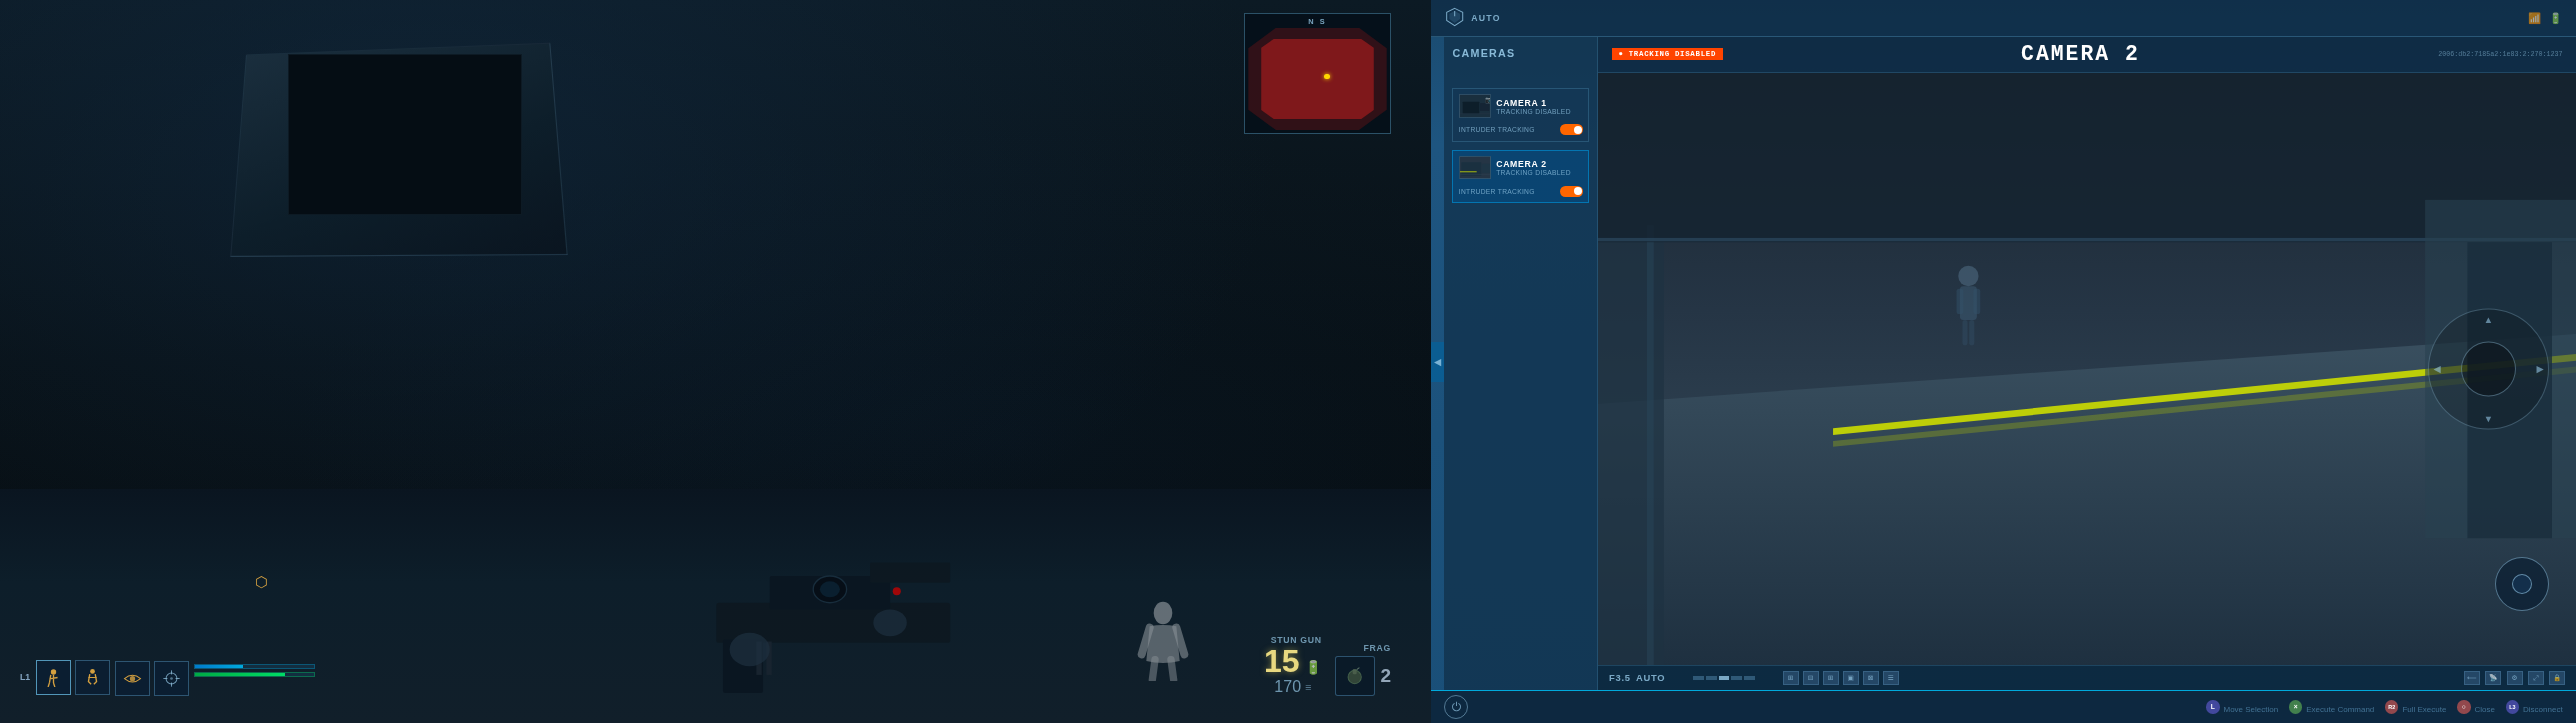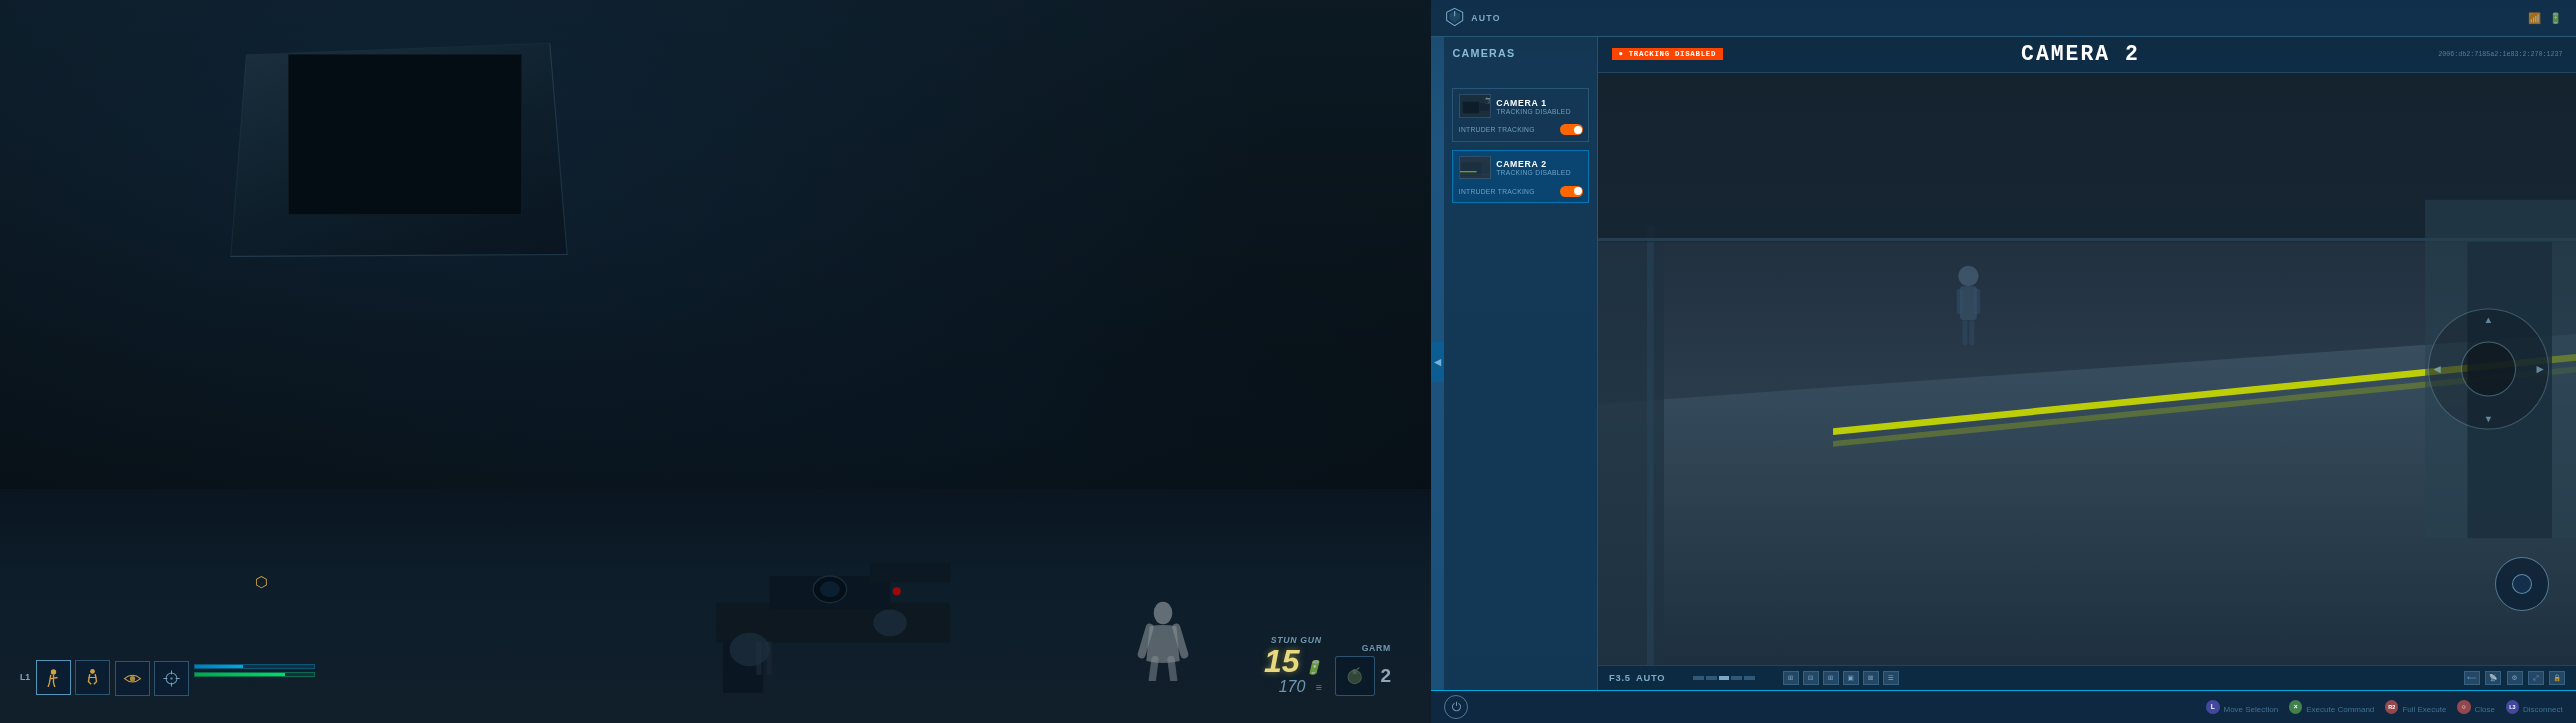--- a/index.html
+++ b/index.html
@@ -723,20 +723,27 @@
 </head>
 <body>
 
 <div class="game-panel">
   <div class="game-bg"></div>
 
   <div class="ceiling-box"></div>
   <div class="ceiling-inner"></div>
   <div class="floor-surface"></div>
 
+  <div class="minimap">
+    <div class="minimap-compass">N     S</div>
+    <div class="minimap-content">
+      <div class="minimap-shape"></div>
+      <div class="minimap-dot"></div>
+    </div>
+  </div>
 
   <div class="gun-overlay">
     <svg width="402" height="234" viewBox="0 0 600 350">
 
       <g opacity="0.85" fill="#1a2530">
         <rect x="120" y="200" width="350" height="60" rx="4" fill="#0d1820"></rect>
         <rect x="200" y="160" width="180" height="50" rx="3" fill="#0a1520"></rect>
         <rect x="350" y="140" width="120" height="30" rx="2" fill="#0d1820"></rect>
         <rect x="130" y="255" width="60" height="80" rx="3" fill="#0a1520"></rect>
 
@@ -813,34 +820,34 @@
         <div class="stamina-fill"></div>
       </div>
     </div>
   </div>
 
   <div class="hex-marker">⬡</div>
 
   <div class="hud-weapons">
     <div style="display:flex;gap:13.4px;align-items:flex-end;">
 
-      <div style="text-align:right;font-style:italic;">
+      <div style="text-align:right;">
         <div class="weapon-name">STUN GUN</div>
         <div style="display:flex;align-items:baseline;gap:5.4px;justify-content:flex-end;">
           <span class="ammo-count">15</span>
           <span style="color:rgba(150,200,230,0.7);font-size:13.4px;">🔋</span>
         </div>
-        <div style="display:flex;align-items:center;justify-content:flex-end;gap:10px;margin-top:1.3px;">
+        <div style="display:flex;align-items:center;justify-content:center;gap:4px;margin-top:1.3px;">
           <span class="ammo-reserve">170</span>
           <span style="color:rgba(150,200,230,0.5);font-size:10.7px;">≡</span>
         </div>
       </div>
 
       <div style="text-align:right;">
-        <div class="weapon-name">GARM</div>
+        <div class="weapon-name">FRAG</div>
         <div style="display:flex;align-items:center;gap:5.4px;margin-top:2.7px;">
           <div class="weapon-icon-box">
             <svg width="21.4" height="21.4" viewBox="0 0 32 32">
               <circle cx="16" cy="18" r="10" fill="rgba(60,80,60,0.8)" stroke="rgba(100,140,100,0.5)" stroke-width="1.5"></circle>
               <rect x="13" y="6" width="6" height="8" rx="2" fill="rgba(80,100,80,0.8)"></rect>
               <line x1="19" y1="7" x2="23" y2="4" stroke="rgba(150,180,150,0.6)" stroke-width="1.5"></line>
             </svg>
           </div>
           <span class="grenade-count">2</span>
         </div>

